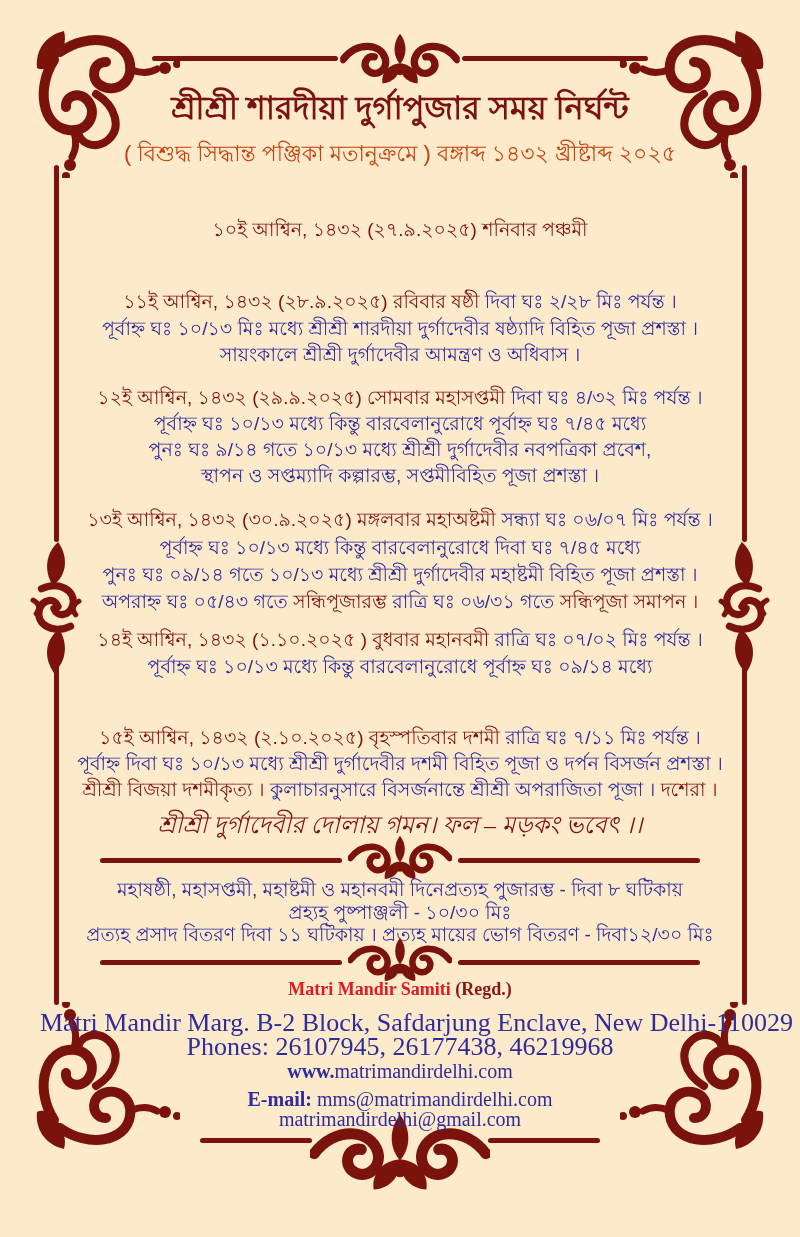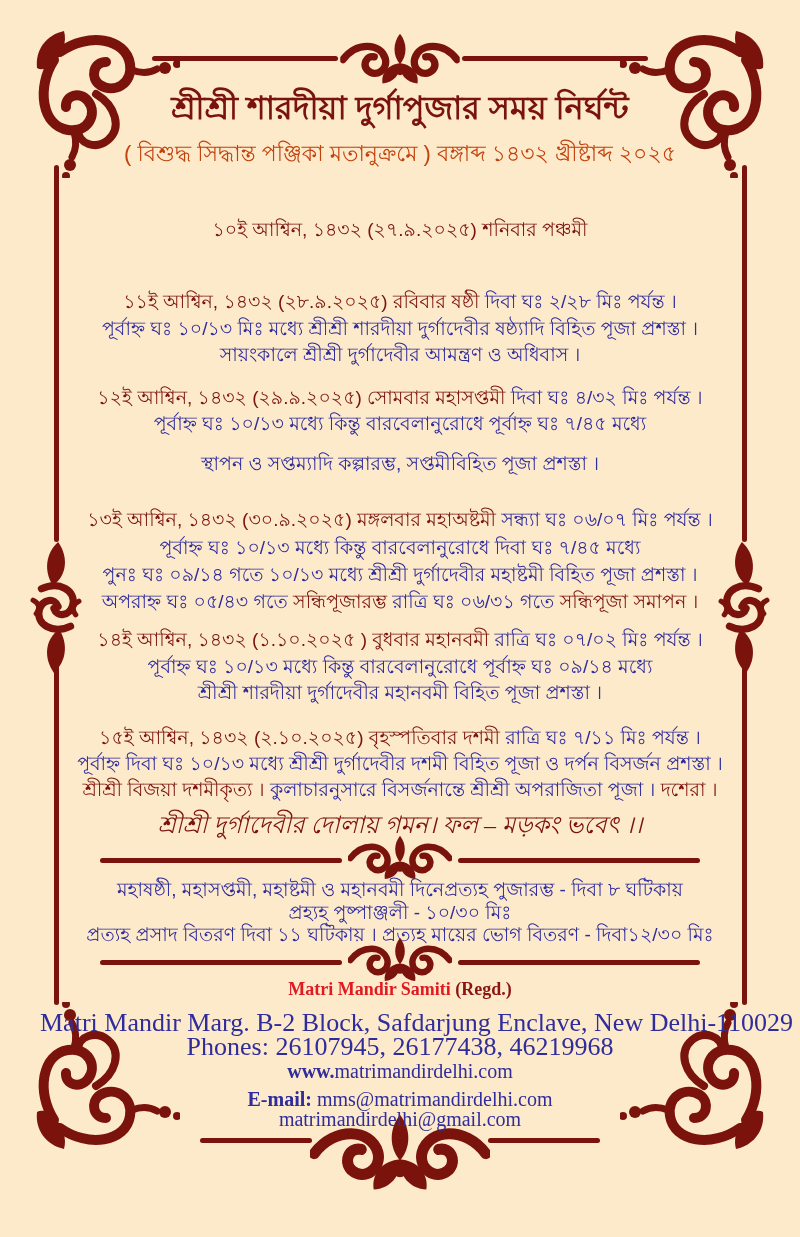--- a/index.html
+++ b/index.html
@@ -145,36 +145,36 @@
   <div class="tline" style="top:290px;">
     <span class="m">১১ই আশ্বিন, ১৪৩২ (২৮.৯.২০২৫) রবিবার ষষ্ঠী</span><span class="b"> দিবা ঘঃ ২/২৮ মিঃ পর্যন্ত ।</span>
   </div>
   <div class="tline b" style="top:317px;">পূর্বাহ্ন ঘঃ ১০/১৩ মিঃ মধ্যে শ্রীশ্রী শারদীয়া দুর্গাদেবীর ষষ্ঠ্যাদি বিহিত পূজা প্রশস্তা ।</div>
   <div class="tline b" style="top:343px;">সায়ংকালে শ্রীশ্রী দুর্গাদেবীর আমন্ত্রণ ও অধিবাস ।</div>
 
   <div class="tline" style="top:386px;">
     <span class="m">১২ই আশ্বিন, ১৪৩২ (২৯.৯.২০২৫) সোমবার মহাসপ্তমী</span><span class="b"> দিবা ঘঃ ৪/৩২ মিঃ পর্যন্ত ।</span>
   </div>
   <div class="tline b" style="top:412px;">পূর্বাহ্ন ঘঃ ১০/১৩ মধ্যে কিন্তু বারবেলানুরোধে পূর্বাহ্ন ঘঃ ৭/৪৫ মধ্যে</div>
-  <div class="tline b" style="top:452px;">স্থাপন ও সপ্তম্যাদি কল্পারম্ভ, সপ্তমীবিহিত পূজা প্রশস্তা ।</div>
+  <div class="tline b" style="top:438px;">পুনঃ ঘঃ ৯/১৪ গতে ১০/১৩ মধ্যে শ্রীশ্রী দুর্গাদেবীর নবপত্রিকা প্রবেশ,</div>
+  <div class="tline b" style="top:464px;">স্থাপন ও সপ্তম্যাদি কল্পারম্ভ, সপ্তমীবিহিত পূজা প্রশস্তা ।</div>
 
   <div class="tline" style="top:508px;">
     <span class="m">১৩ই আশ্বিন, ১৪৩২ (৩০.৯.২০২৫) মঙ্গলবার মহাঅষ্টমী</span><span class="b"> সন্ধ্যা ঘঃ ০৬/০৭ মিঃ পর্যন্ত ।</span>
   </div>
   <div class="tline b" style="top:536px;">পূর্বাহ্ন ঘঃ ১০/১৩ মধ্যে কিন্তু বারবেলানুরোধে দিবা ঘঃ ৭/৪৫ মধ্যে</div>
   <div class="tline b" style="top:563px;">পুনঃ ঘঃ ০৯/১৪ গতে ১০/১৩ মধ্যে শ্রীশ্রী দুর্গাদেবীর মহাষ্টমী বিহিত পূজা প্রশস্তা ।</div>
   <div class="tline" style="top:590px;">
     <span class="b">অপরাহ্ন ঘঃ ০৫/৪৩ গতে </span><span class="m">সন্ধিপূজারম্ভ</span><span class="b"> রাত্রি ঘঃ ০৬/৩১ গতে </span><span class="m">সন্ধিপূজা সমাপন ।</span>
   </div>
 
   <div class="tline" style="top:628px;">
     <span class="m">১৪ই আশ্বিন, ১৪৩২ (১.১০.২০২৫ ) বুধবার মহানবমী</span><span class="b"> রাত্রি ঘঃ ০৭/০২ মিঃ পর্যন্ত ।</span>
   </div>
   <div class="tline b" style="top:655px;">পূর্বাহ্ন ঘঃ ১০/১৩ মধ্যে কিন্তু বারবেলানুরোধে পূর্বাহ্ন ঘঃ ০৯/১৪ মধ্যে</div>
-  <div class="tline b" style="top:681px;">শ্রীশ্রী শারদীয়া দুর্গাদেবীর মহানবমী বিহিত পূজা প্রশস্তা ।</div>
 
   <div class="tline" style="top:726px;">
     <span class="m">১৫ই আশ্বিন, ১৪৩২ (২.১০.২০২৫) বৃহস্পতিবার দশমী</span><span class="b"> রাত্রি ঘঃ ৭/১১ মিঃ পর্যন্ত ।</span>
   </div>
   <div class="tline b" style="top:752px;">পূর্বাহ্ন দিবা ঘঃ ১০/১৩ মধ্যে শ্রীশ্রী দুর্গাদেবীর দশমী বিহিত পূজা ও দর্পন বিসর্জন প্রশস্তা ।</div>
   <div class="tline" style="top:778px;">
     <span class="m">শ্রীশ্রী বিজয়া দশমীকৃত্য । </span><span class="b">কুলাচারনুসারে বিসর্জনান্তে শ্রীশ্রী অপরাজিতা পূজা । </span><span class="m">দশেরা ।</span>
   </div>
 
   <div class="tline styl" style="top:810px;">শ্রীশ্রী দুর্গাদেবীর দোলায় গমন। ফল – মড়কং ভবেৎ ।।</div>

